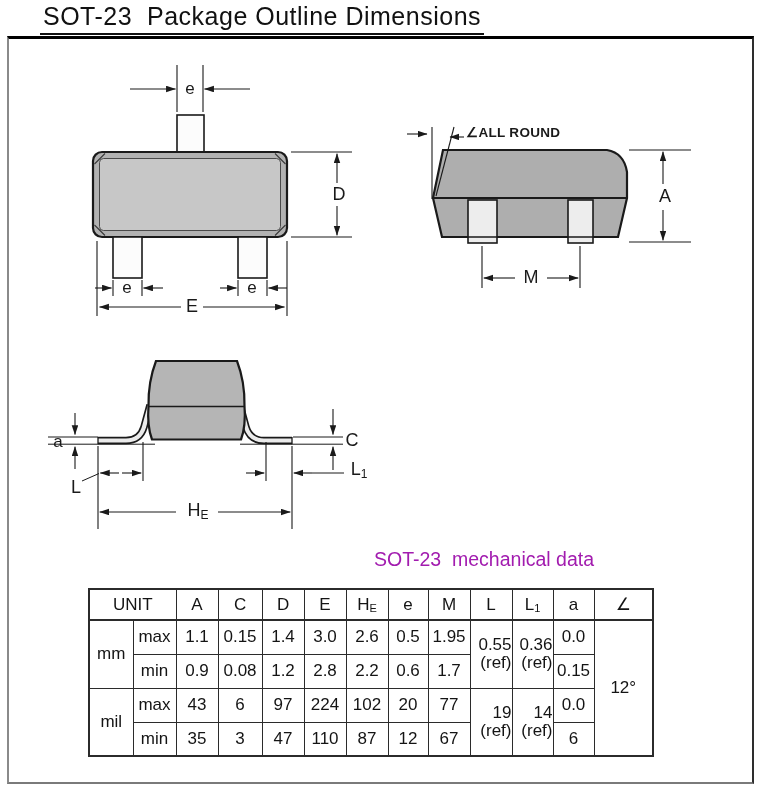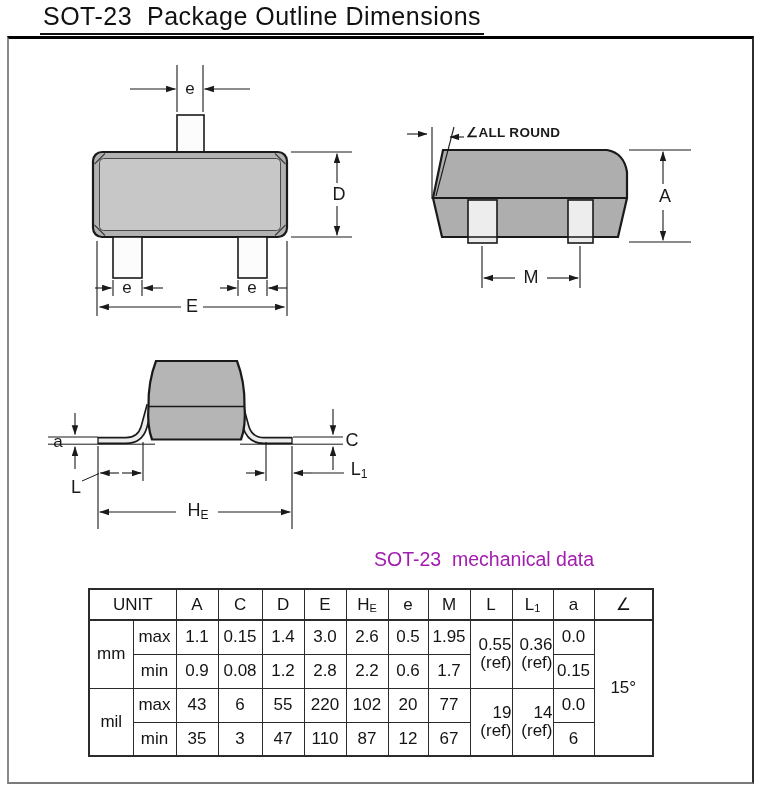--- a/index.html
+++ b/index.html
@@ -199,40 +199,40 @@
     <td>1.95</td>
     <td rowspan="2" class="ref">
           <div>0.55</div>
           <div>(ref)</div>
         </td>
     <td rowspan="2" class="ref">
           <div>0.36</div>
           <div>(ref)</div>
         </td>
     <td>0.0</td>
-    <td rowspan="4">15°</td>
+    <td rowspan="4">12°</td>
   </tr>
   <tr class="r">
     <td>min</td>
     <td>0.9</td>
     <td>0.08</td>
     <td>1.2</td>
     <td>2.8</td>
     <td>2.2</td>
     <td>0.6</td>
     <td>1.7</td>
     <td>0.15</td>
   </tr>
   <tr class="r">
     <td rowspan="2">mil</td>
     <td>max</td>
     <td>43</td>
     <td>6</td>
-    <td>55</td>
-    <td>220</td>
+    <td>97</td>
+    <td>224</td>
     <td>102</td>
     <td>20</td>
     <td>77</td>
     <td rowspan="2" class="ref">
           <div>19</div>
           <div>(ref)</div>
         </td>
     <td rowspan="2" class="ref">
           <div>14</div>
           <div>(ref)</div>

